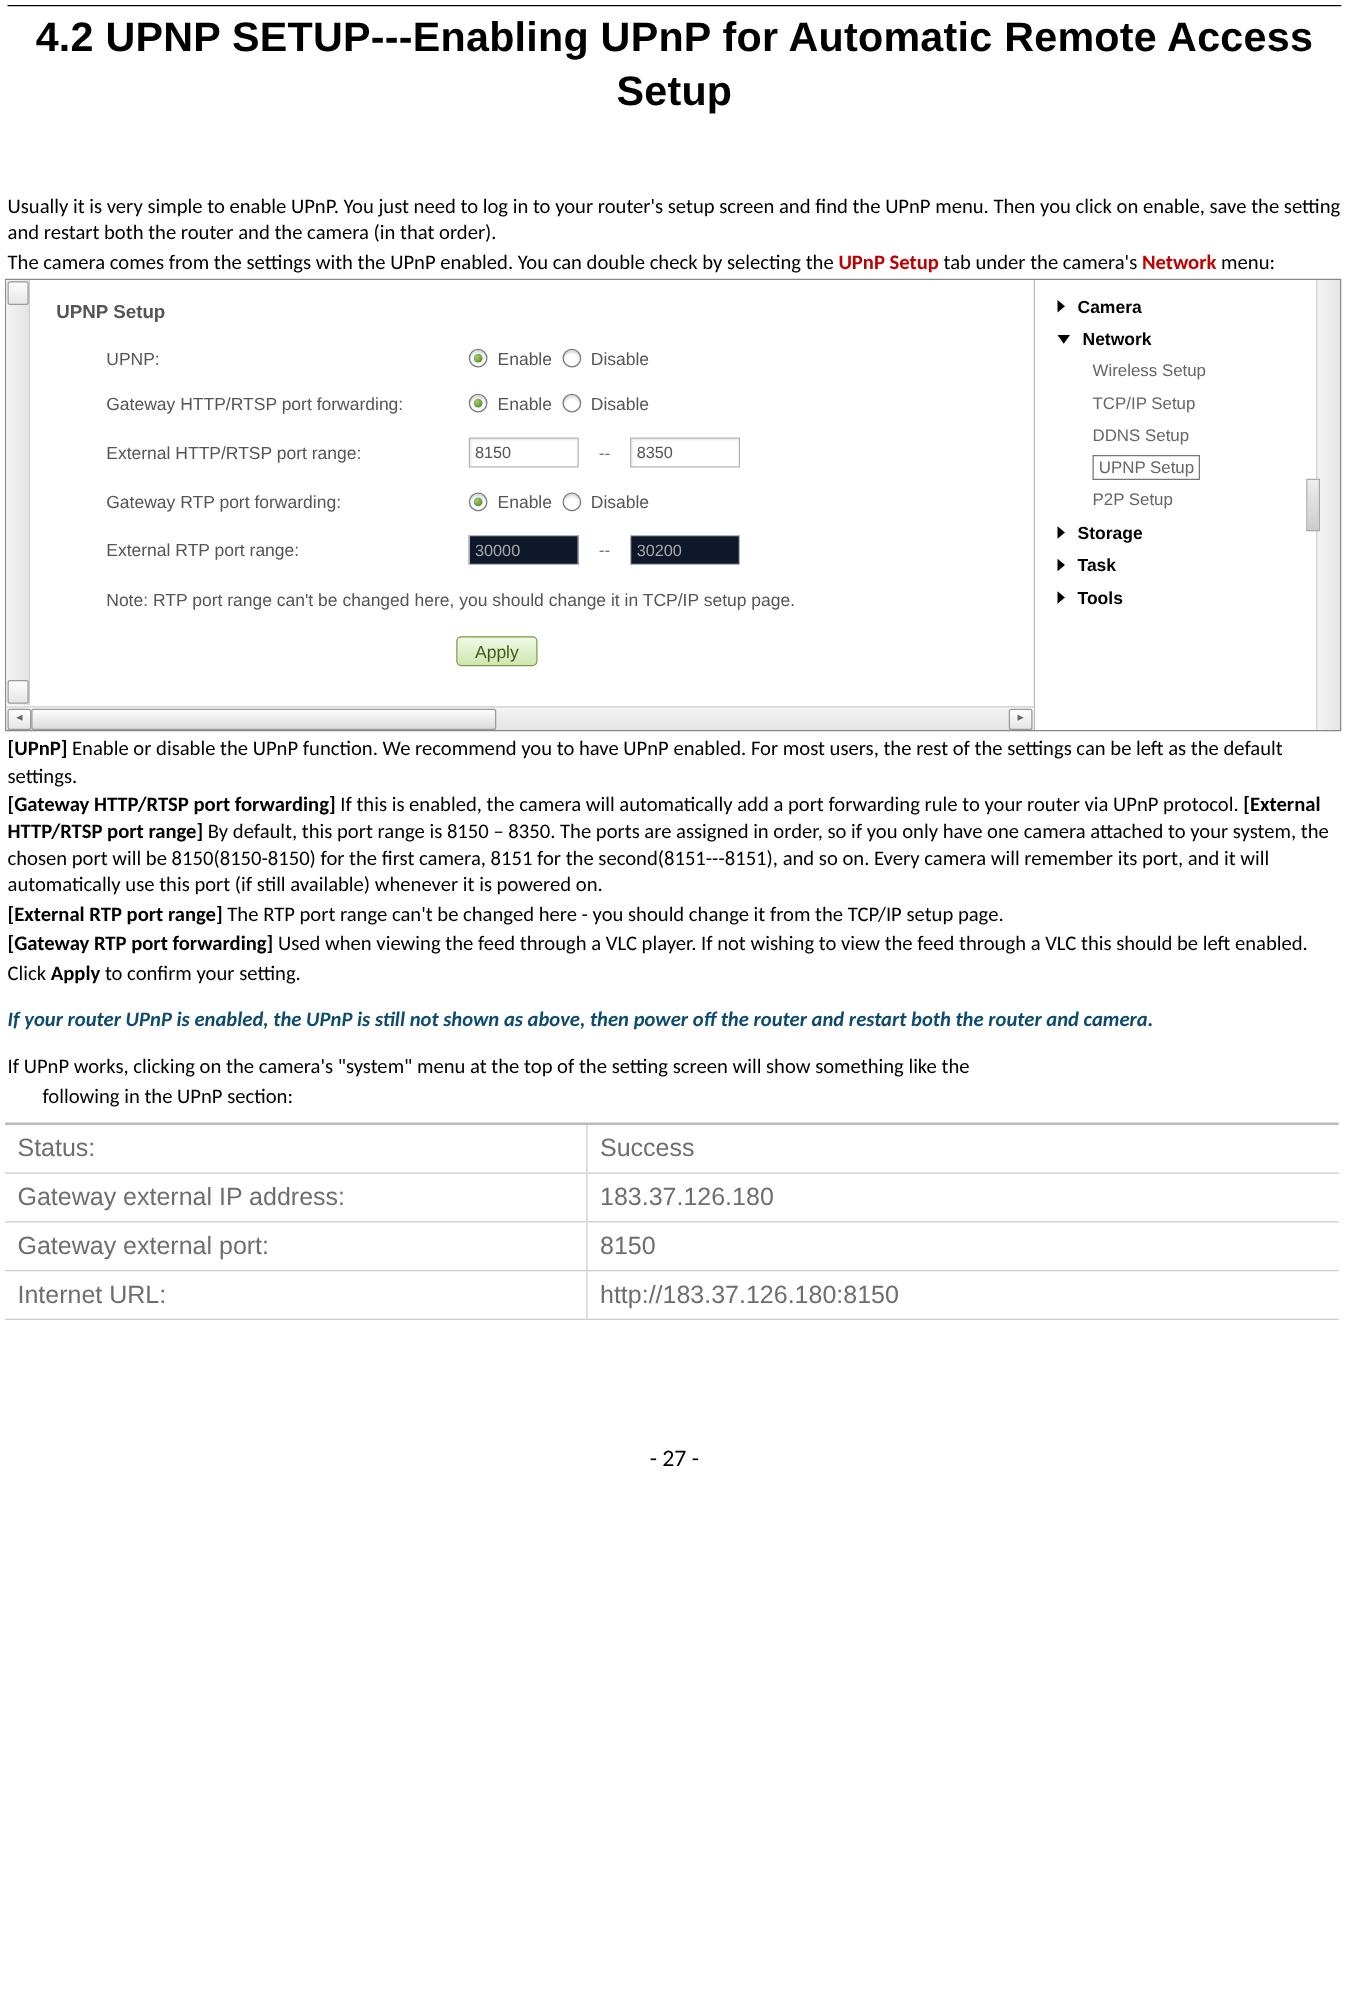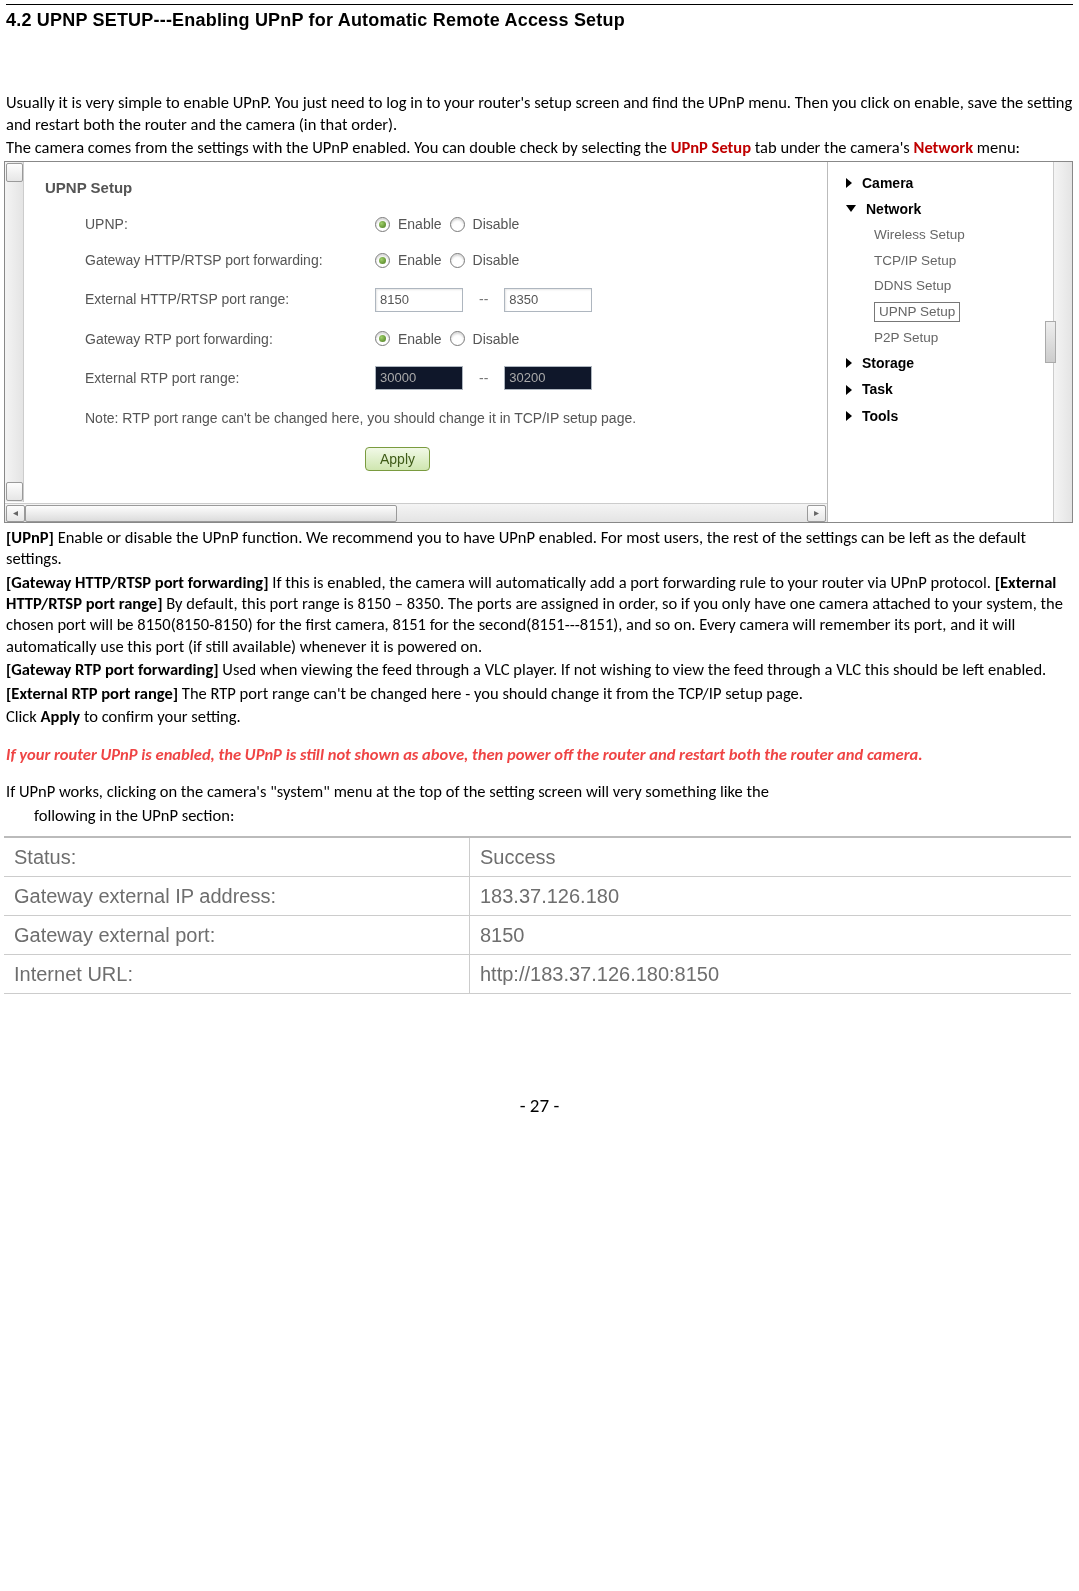--- a/index.html
+++ b/index.html
@@ -11,28 +11,29 @@
     margin: 0;
     padding: 4px 6px 30px 6px;
     width: 1067px;
   }
   .hr-top {
     border-top: 1.5px solid #000;
     margin-bottom: 4px;
   }
   h1.section-title {
     font-family: Arial, sans-serif;
-    font-size: 18px;
+    font-size: 33px;
     font-weight: bold;
     margin: 0 0 60px 0;
     letter-spacing: 0.2px;
+    text-align: center;
   }
   p { margin: 0 0 3px 0; }
   .red { color: #c00000; font-weight: bold; }
-  .red-it { color: #ef4444; font-weight: bold; font-style: italic; }
+  .red-it { color: #0c4a6e; font-weight: bold; font-style: italic; }
   b { font-weight: bold; }
 
   
   .ss1 {
     border: 1px solid #888;
     background: #fff;
     width: 1067px;
     height: 360px;
     position: relative;
     margin: 2px 0 4px -2px;
@@ -350,27 +351,27 @@
     <div class="nav-item cat">
         <span class="tri right"></span>
         <span>Tools</span>
       </div>
   </div>
 </div>
 
 <div class="body-text">
   <p><b>[UPnP]</b><span> Enable or disable the UPnP function. We recommend you to have UPnP enabled. For most users, the rest of the settings can be left as the default settings.</span></p>
   <p><b>[Gateway HTTP/RTSP port forwarding]</b><span> If this is enabled, the camera will automatically add a port forwarding rule to your router via UPnP protocol. </span><b>[External HTTP/RTSP port range]</b><span> By default, this port range is 8150 – 8350. The ports are assigned in order, so if you only have one camera attached to your system, the chosen port will be 8150(8150-8150) for the first camera, 8151 for the second(8151---8151), and so on. Every camera will remember its port, and it will automatically use this port (if still available) whenever it is powered on.</span></p>
+  <p><b>[External RTP port range]</b><span> The RTP port range can't be changed here - you should change it from the TCP/IP setup page.</span></p>
   <p><b>[Gateway RTP port forwarding]</b><span> Used when viewing the feed through a VLC player. If not wishing to view the feed through a VLC this should be left enabled.</span></p>
-  <p><b>[External RTP port range]</b><span> The RTP port range can't be changed here - you should change it from the TCP/IP setup page.</span></p>
   <p><span>Click </span><b>Apply</b><span> to confirm your setting.</span></p>
   <p style="height:12px"></p>
   <p class="red-it">If your router UPnP is enabled, the UPnP is still not shown as above, then power off the router and restart both the router and camera.</p>
   <p style="height:12px"></p>
-  <p>If UPnP works, clicking on the camera's "system" menu at the top of the setting screen will very something like the</p>
+  <p>If UPnP works, clicking on the camera's "system" menu at the top of the setting screen will show something like the</p>
   <p class="indent-follow">following in the UPnP section:</p>
 </div>
 
 <div class="ss2">
   <div class="row">
     <div class="c1">Status:</div>
     <div class="c2">Success</div>
   </div>
   <div class="row">
     <div class="c1">Gateway external IP address:</div>

